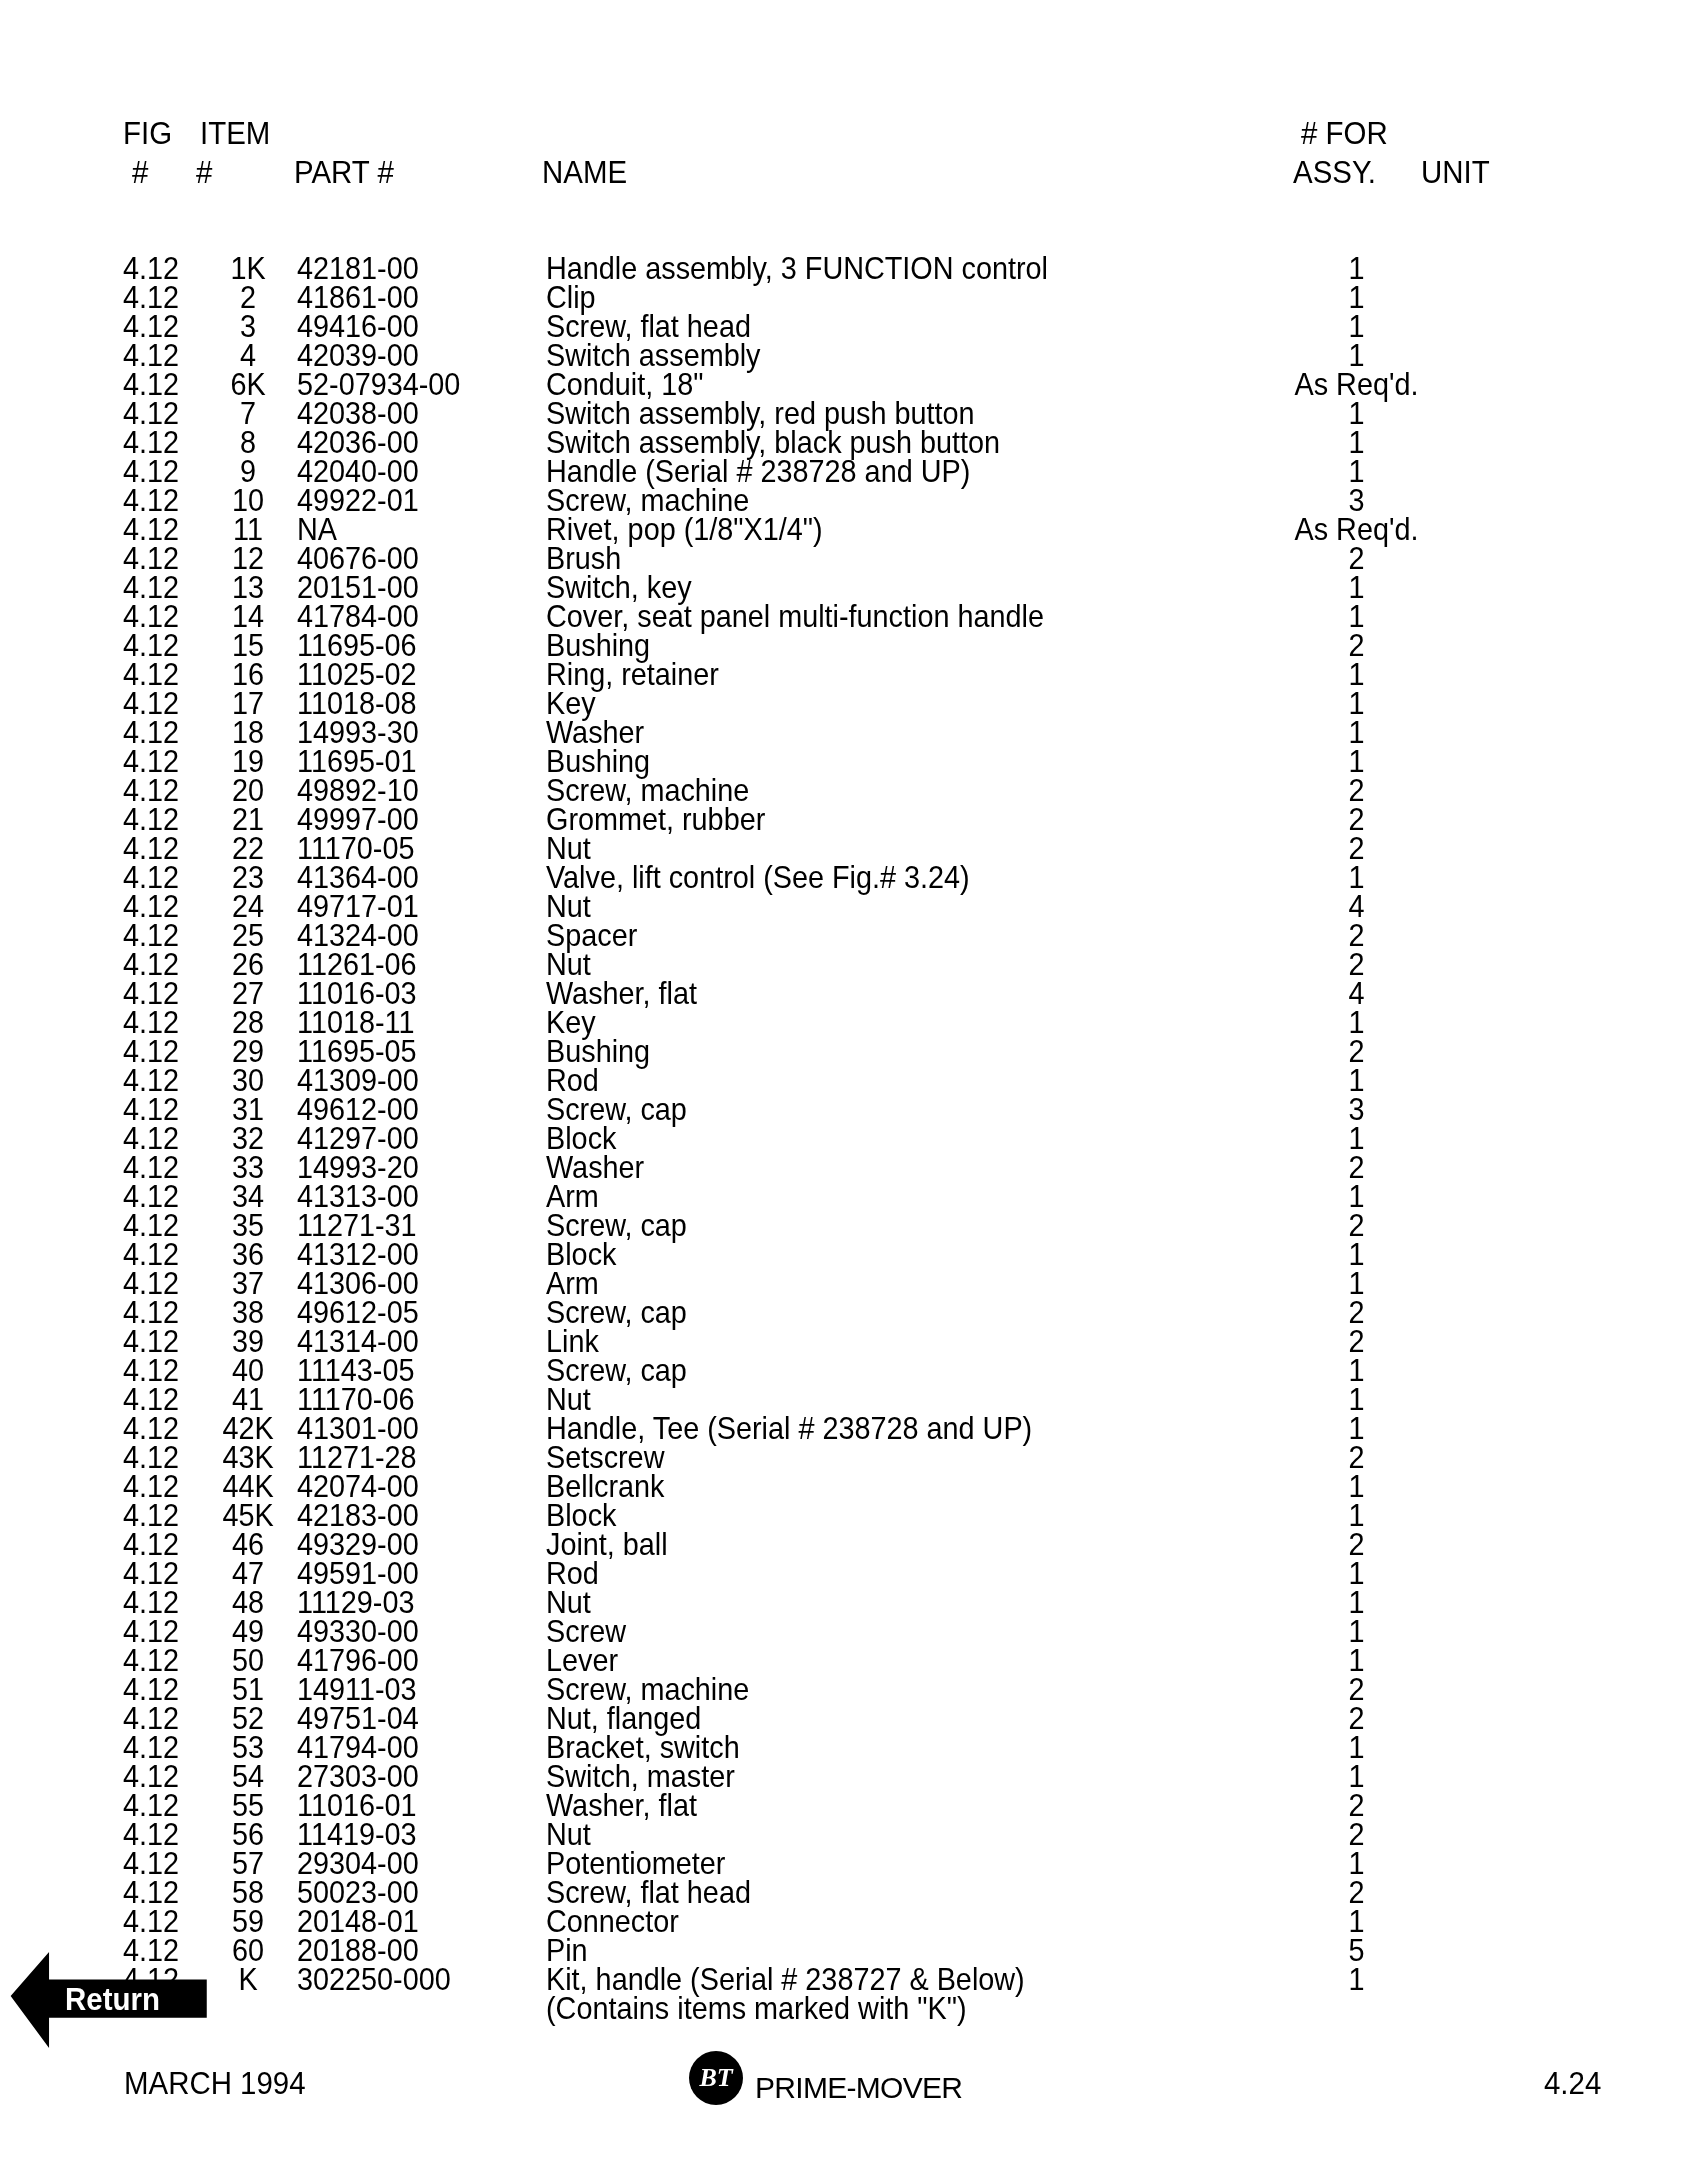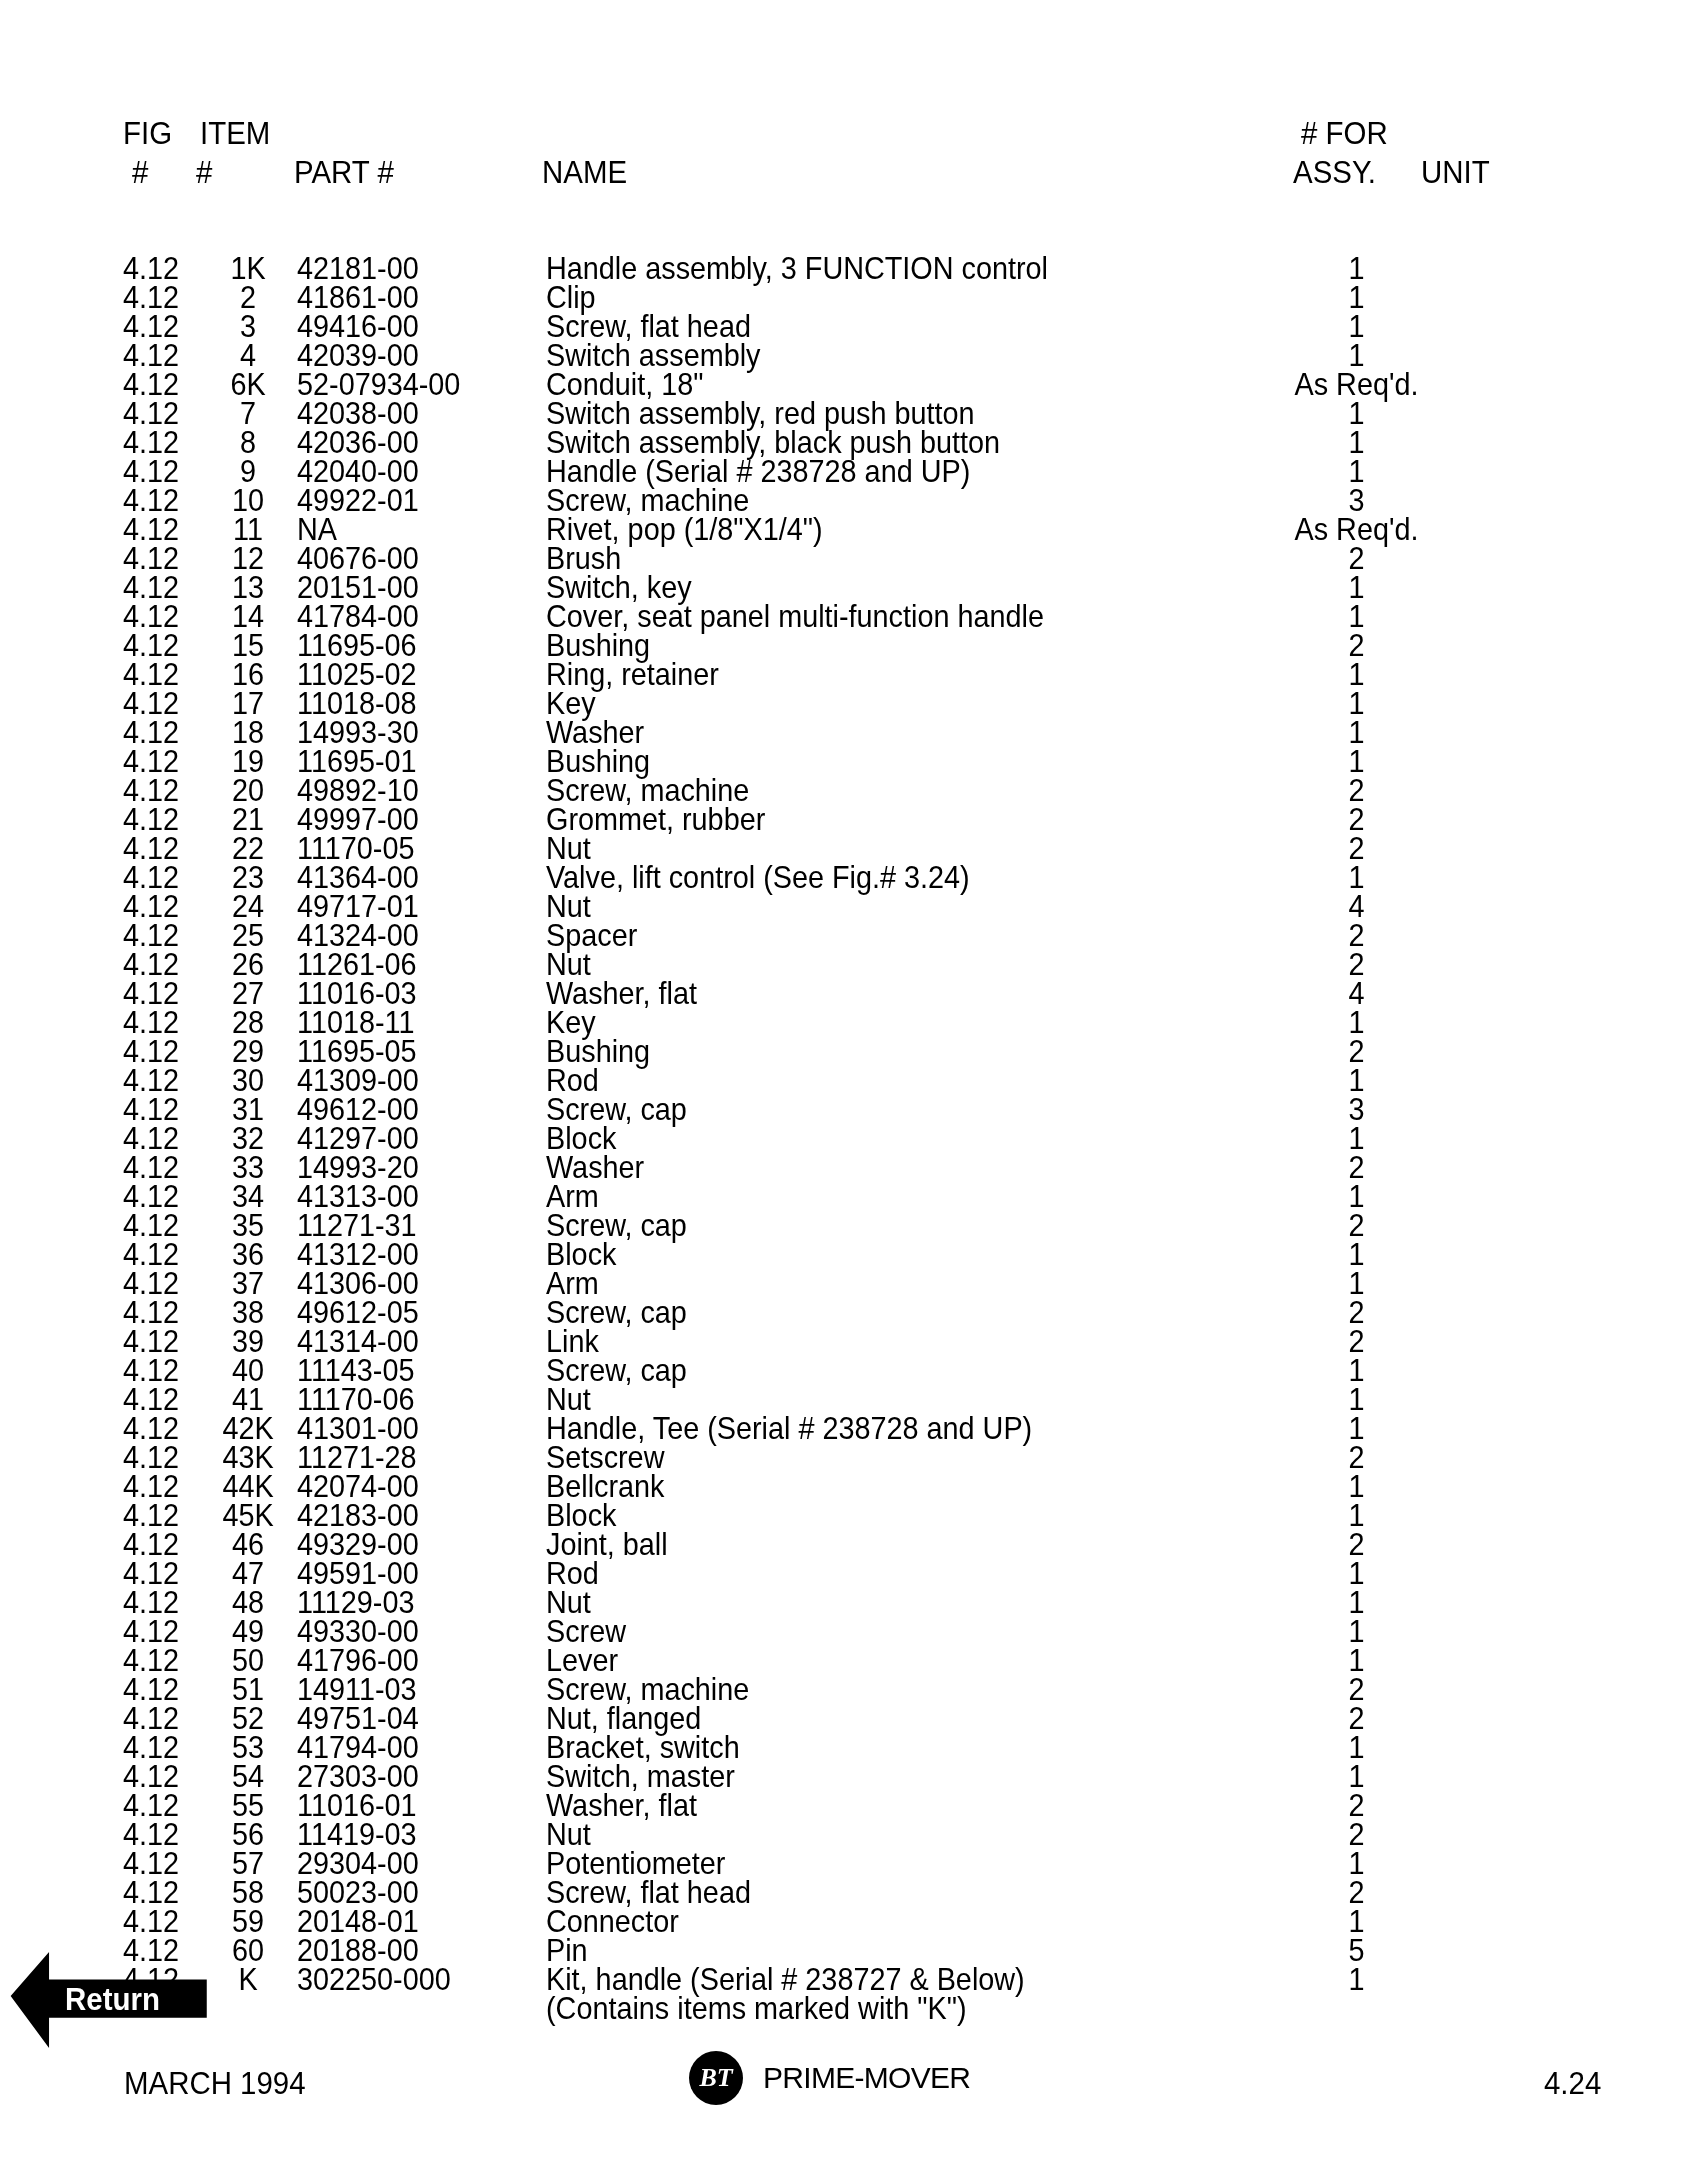--- a/index.html
+++ b/index.html
@@ -11,21 +11,21 @@
   .tbl { position: absolute; left: 123px; top: 222px; width: 1447px; margin-top: 32px; }
   .row { position: relative; height: 29px; font-size: 32px; line-height: 29px; white-space: nowrap; }
   .row span { position: absolute; top: 0; transform: scaleX(0.9); }
   .c-fig { left: 0; transform-origin: left top; }
   .c-item { left: 92px; width: 66px; text-align: center; transform-origin: center top; }
   .c-part { left: 174px; transform-origin: left top; }
   .c-name { left: 423px; transform-origin: left top; }
   .c-qty { left: 1130px; width: 207px; text-align: center; transform-origin: center top; }
   .footer-date { position: absolute; left: 124px; top: 2065px; font-size: 32px; transform: scaleX(0.92); transform-origin: left top; }
   .footer-page { position: absolute; left: 1544px; top: 2065px; font-size: 32px; transform: scaleX(0.92); transform-origin: left top; }
-  .brand { position: absolute; left: 689px; top: 2051px; display: flex; align-items: center; gap: 20px; }
+  .brand { position: absolute; left: 689px; top: 2051px; display: flex; align-items: flex-end; gap: 12px; }
   .brand-logo { width: 54px; height: 54px; border-radius: 50%; background: #000; color: #fff; display: flex; align-items: center; justify-content: center; font-family: "Liberation Serif", serif; font-weight: bold; font-size: 26px; font-style: italic; }
   .brand-name { font-weight: normal; font-size: 30px; letter-spacing: -0.7px; }
   .return-btn { position: absolute; left: 9.6px; top: 1952px; width: 207px; height: 96px; cursor: pointer; }
   .return-btn svg { position: absolute; left: 0; top: 0; }
   .return-label { position: absolute; left: 55px; top: 27.6px; color: #fff; font-weight: bold; font-size: 32px; line-height: 39px; transform: scaleX(0.92); transform-origin: left top; }
 </style>
 </head>
 <body>
 
 <div class="hdr" style="left:123px; top:114px;">FIG</div>

